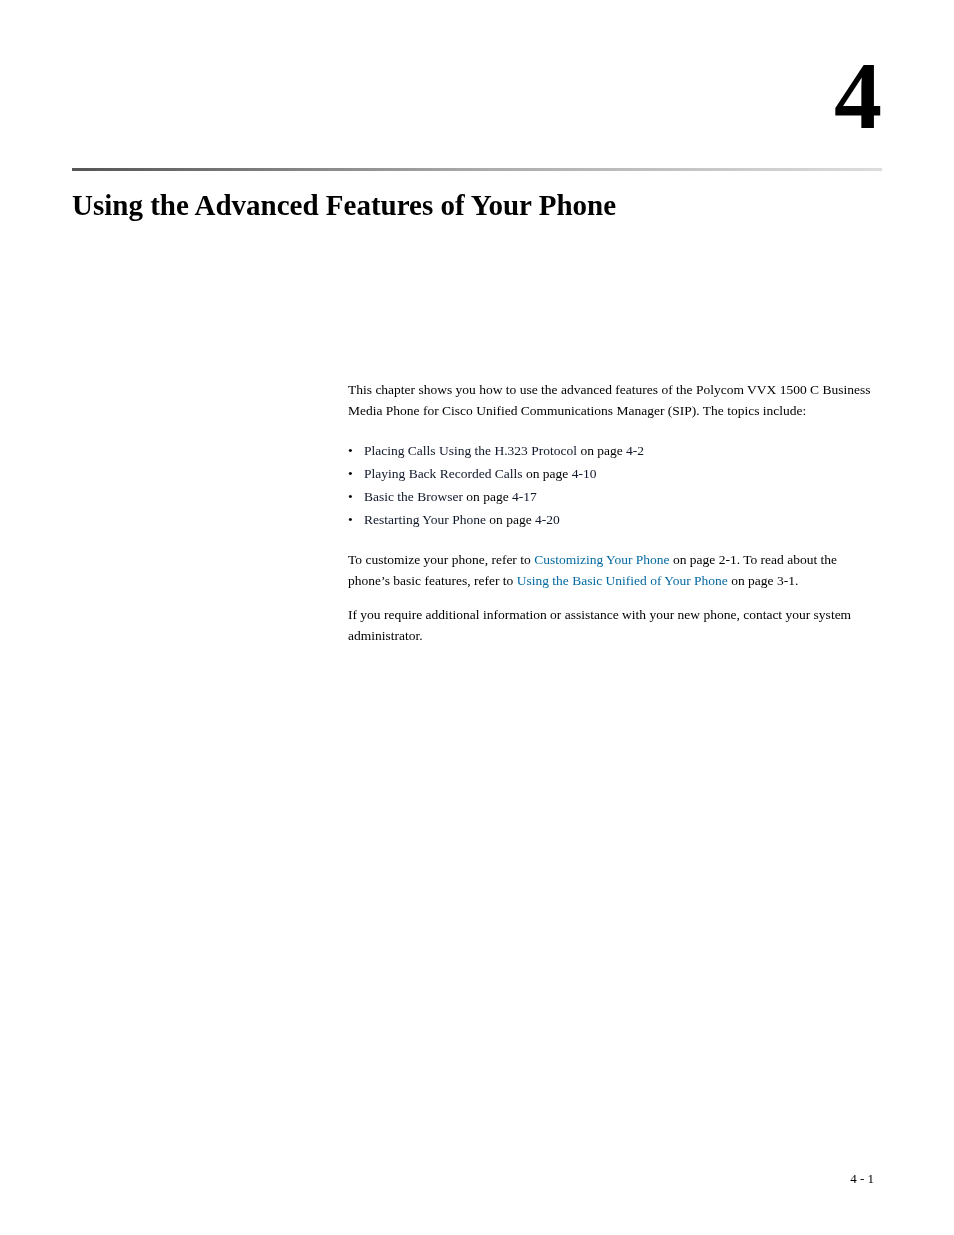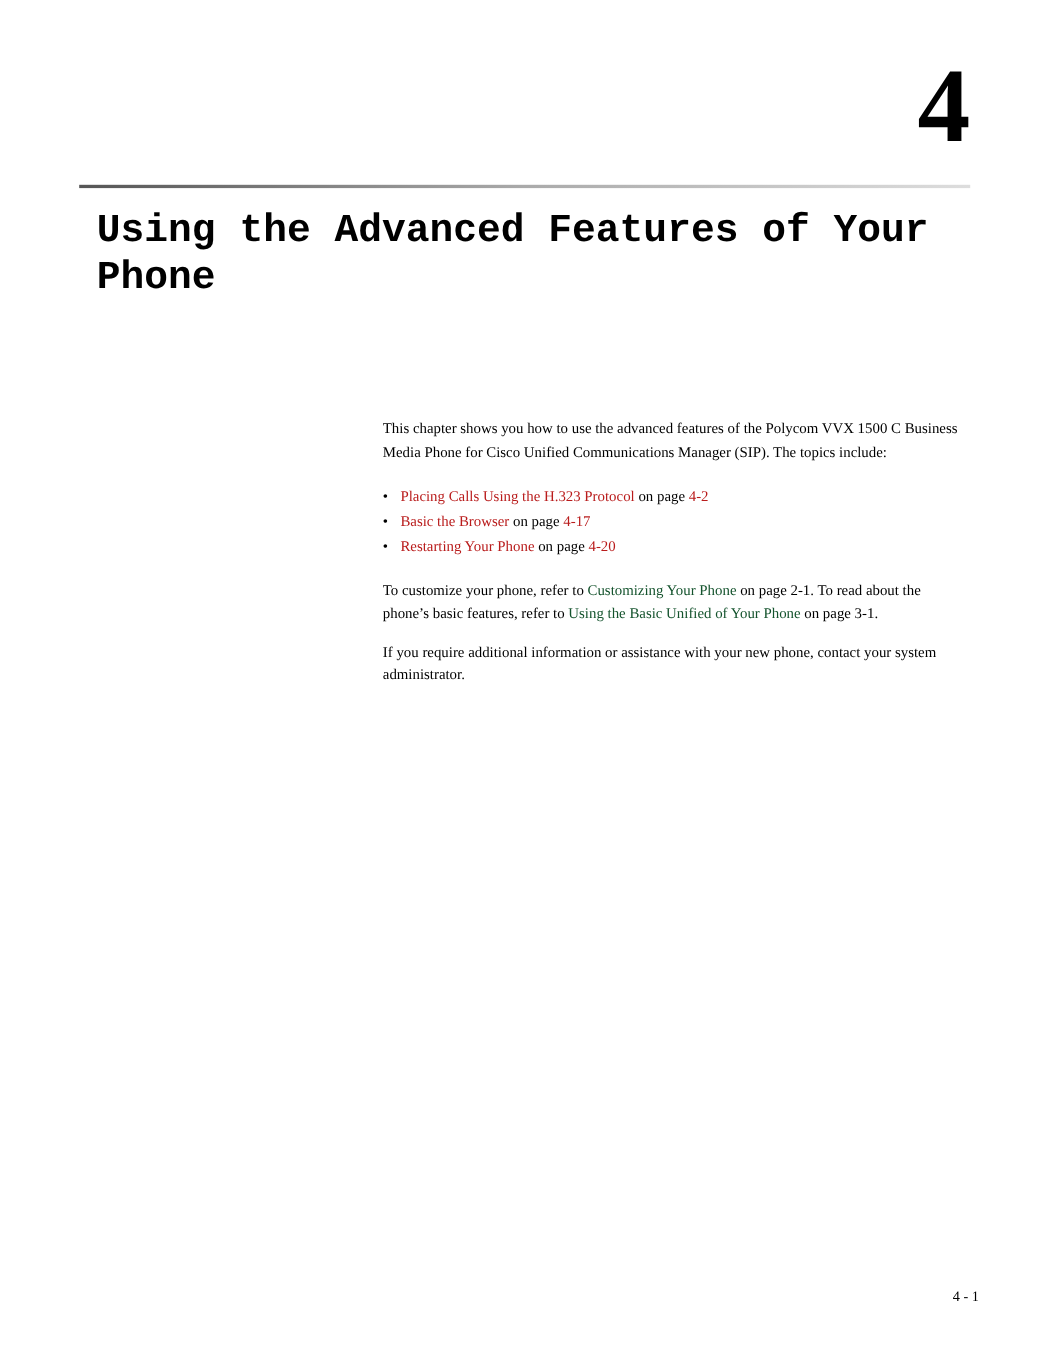--- a/index.html
+++ b/index.html
@@ -41,25 +41,25 @@
       top: 168px;
       left: 72px;
       right: 72px;
       height: 3px;
       background: linear-gradient(to right, #555555 0%, #aaaaaa 50%, #dddddd 100%);
     }
 
     .chapter-title {
       position: absolute;
       top: 188px;
-      left: 88px;
+      left: 72px;
       right: 72px;
-      font-size: 36px;
+      font-size: 29px;
       font-weight: bold;
-      font-family: Liberation Mono, monospace;
+      font-family: Liberation Serif, serif;
       color: #000000;
       line-height: 1.2;
     }
 
     .content-area {
       position: absolute;
       top: 380px;
       left: 310px;
       right: 72px;
       margin-left: 38px;
@@ -89,41 +89,41 @@
     }
 
     .bullet-list li::before {
       content: "•";
       position: absolute;
       left: 0;
       color: #000000;
     }
 
     .bullet-list li a {
-      color: #b91c1c;
+      color: #0f172a;
       text-decoration: none;
     }
 
     .blue-link {
-      color: #14532d;
+      color: #0369a1;
       text-decoration: none;
     }
 
     .footer-paragraph {
       font-size: 13.5px;
       line-height: 1.55;
       color: #000000;
       margin-bottom: 14px;
       font-family: 'Times New Roman', Times, serif;
     }
 
     .page-number {
       position: absolute;
       bottom: 48px;
-      right: 64px;
+      right: 80px;
       font-size: 13px;
       font-family: 'Times New Roman', Times, serif;
       color: #000000;
     }
   </style>
 </head>
 <body>
 
 <div class="page-container">
 
@@ -135,20 +135,23 @@
 
   <div class="content-area">
 
     <p class="intro-paragraph">This chapter shows you how to use the advanced features of the Polycom VVX 1500 C Business Media Phone for Cisco Unified Communications Manager (SIP). The topics include:</p>
 
     <ul class="bullet-list">
       <li>
         <a class="blue-link" href="#">Placing Calls Using the H.323 Protocol</a><span> on page </span><a class="blue-link" href="#">4-2</a>
       </li>
       <li>
+        <a class="blue-link" href="#">Playing Back Recorded Calls</a><span> on page </span><a class="blue-link" href="#">4-10</a>
+      </li>
+      <li>
         <a class="blue-link" href="#">Basic the Browser</a><span> on page </span><a class="blue-link" href="#">4-17</a>
       </li>
       <li>
         <a class="blue-link" href="#">Restarting Your Phone</a><span> on page </span><a class="blue-link" href="#">4-20</a>
       </li>
     </ul>
 
     <p class="footer-paragraph">
       <span>To customize your phone, refer to </span><a class="blue-link" href="#">Customizing Your Phone</a><span> on page 2-1. To read about the phone’s basic features, refer to </span><a class="blue-link" href="#">Using the Basic Unified of Your Phone</a><span> on page 3-1.</span>
     </p>

